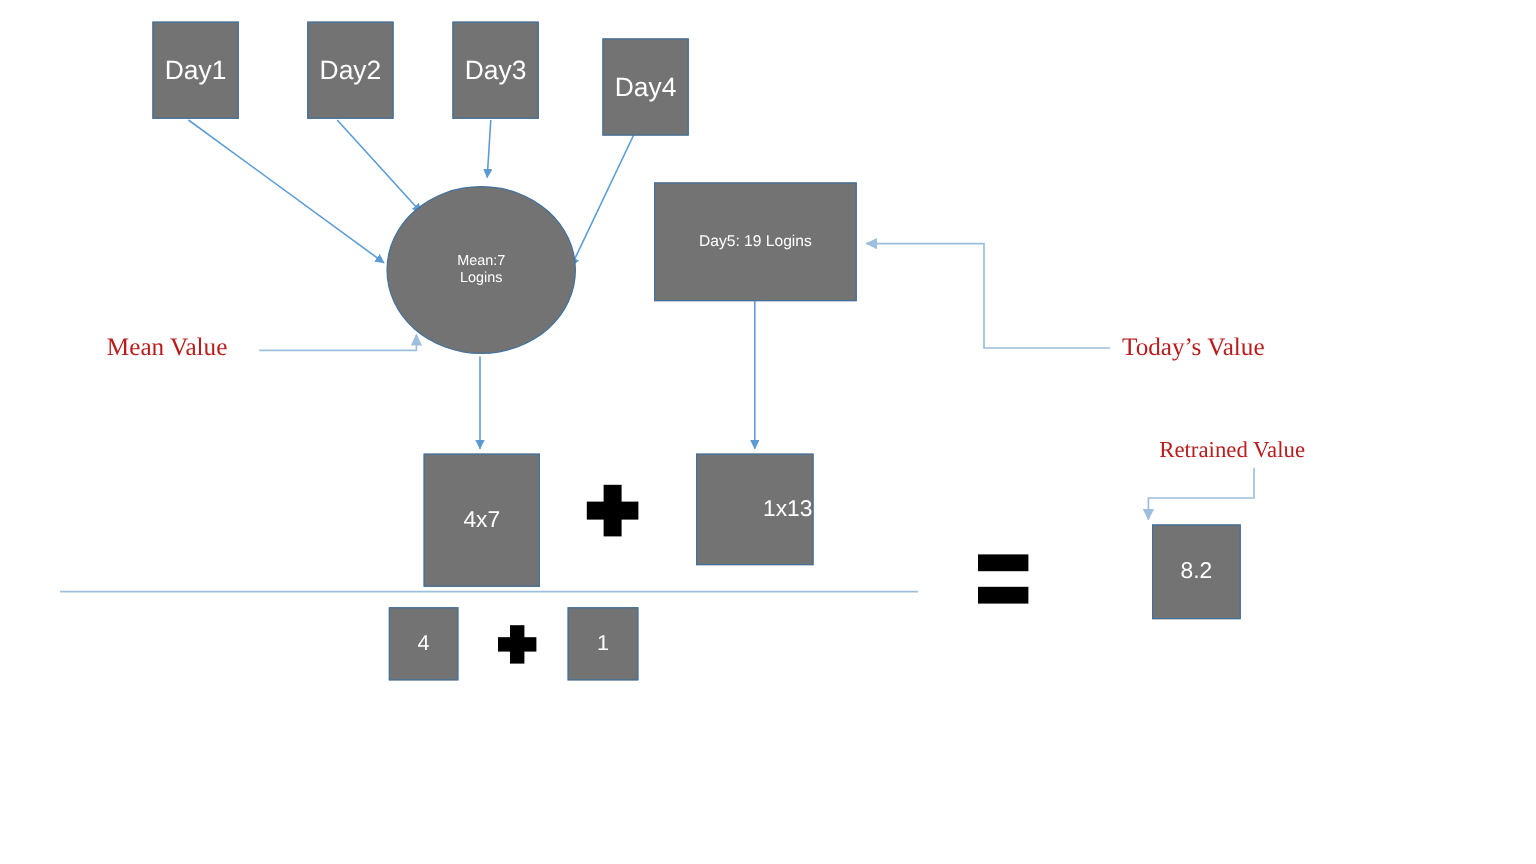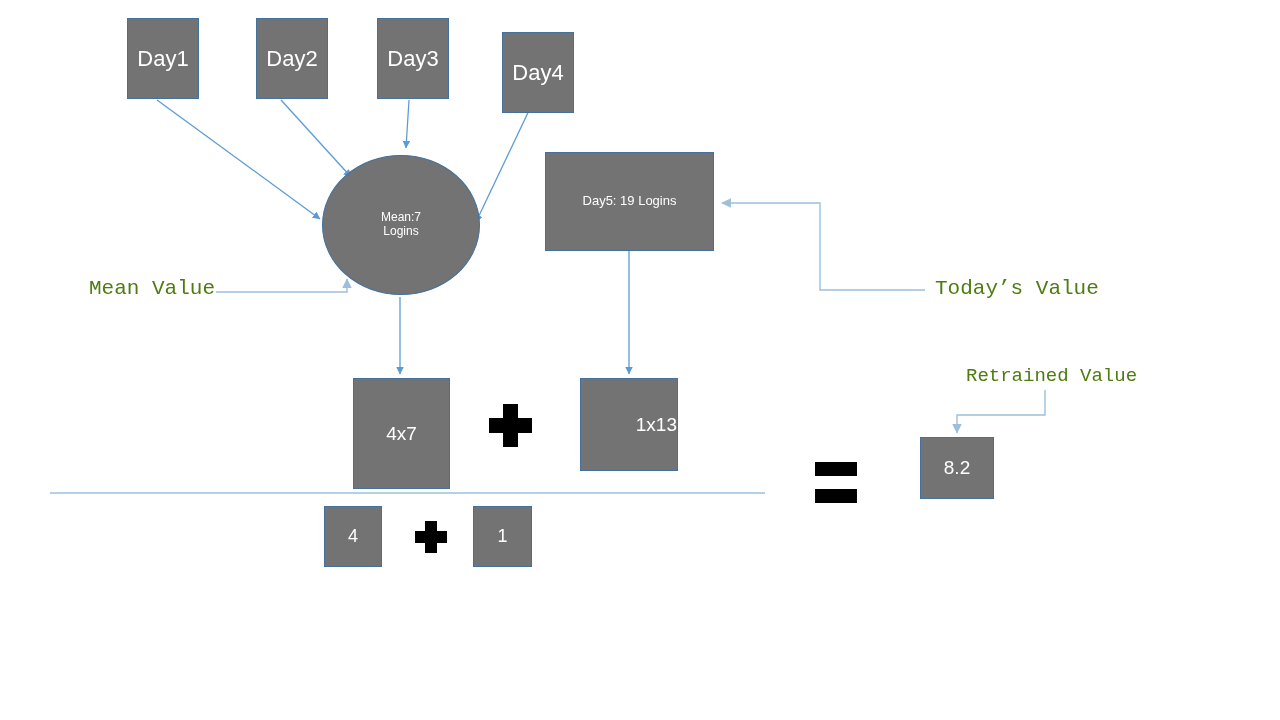--- a/index.html
+++ b/index.html
@@ -26,23 +26,23 @@
     justify-content: center;
     text-align: center;
     line-height: 1.15;
     font-family: "Liberation Sans", sans-serif;
   }
   .node.ellipse {
     border-radius: 50%;
   }
   .lbl {
     position: absolute;
-    color: #4d7c0f;
+    color: #b91c1c;
     white-space: nowrap;
-    font-family: Liberation Mono, monospace;
+    font-family: Liberation Serif, serif;
   }
   svg.wires {
     position: absolute;
     left: 0;
     top: 0;
     width: 1280px;
     height: 720px;
     pointer-events: none;
   }
   .plus-h, .plus-v, .eq-bar {
@@ -112,21 +112,21 @@
     <span>1x13</span>
   </div>
 
   <div class="node" style="left:324px;top:506px;width:58px;height:61px;font-size:18px;">
     <span>4</span>
   </div>
   <div class="node" style="left:473px;top:506px;width:59px;height:61px;font-size:18px;">
     <span>1</span>
   </div>
 
-  <div class="node" style="left:920px;top:437px;width:74px;height:62px;font-size:19px;">
+  <div class="node" style="left:960px;top:437px;width:74px;height:79px;font-size:19px;">
     <span>8.2</span>
   </div>
 
   <div style="position:absolute;left:489px;top:404px;width:43px;height:43px;">
     <div class="plus-h" style="left:0;top:14px;width:43px;height:15px;"></div>
     <div class="plus-v" style="left:14px;top:0;width:15px;height:43px;"></div>
   </div>
 
   <div style="position:absolute;left:415px;top:521px;width:32px;height:32px;">
     <div class="plus-h" style="left:0;top:10px;width:32px;height:12px;"></div>

